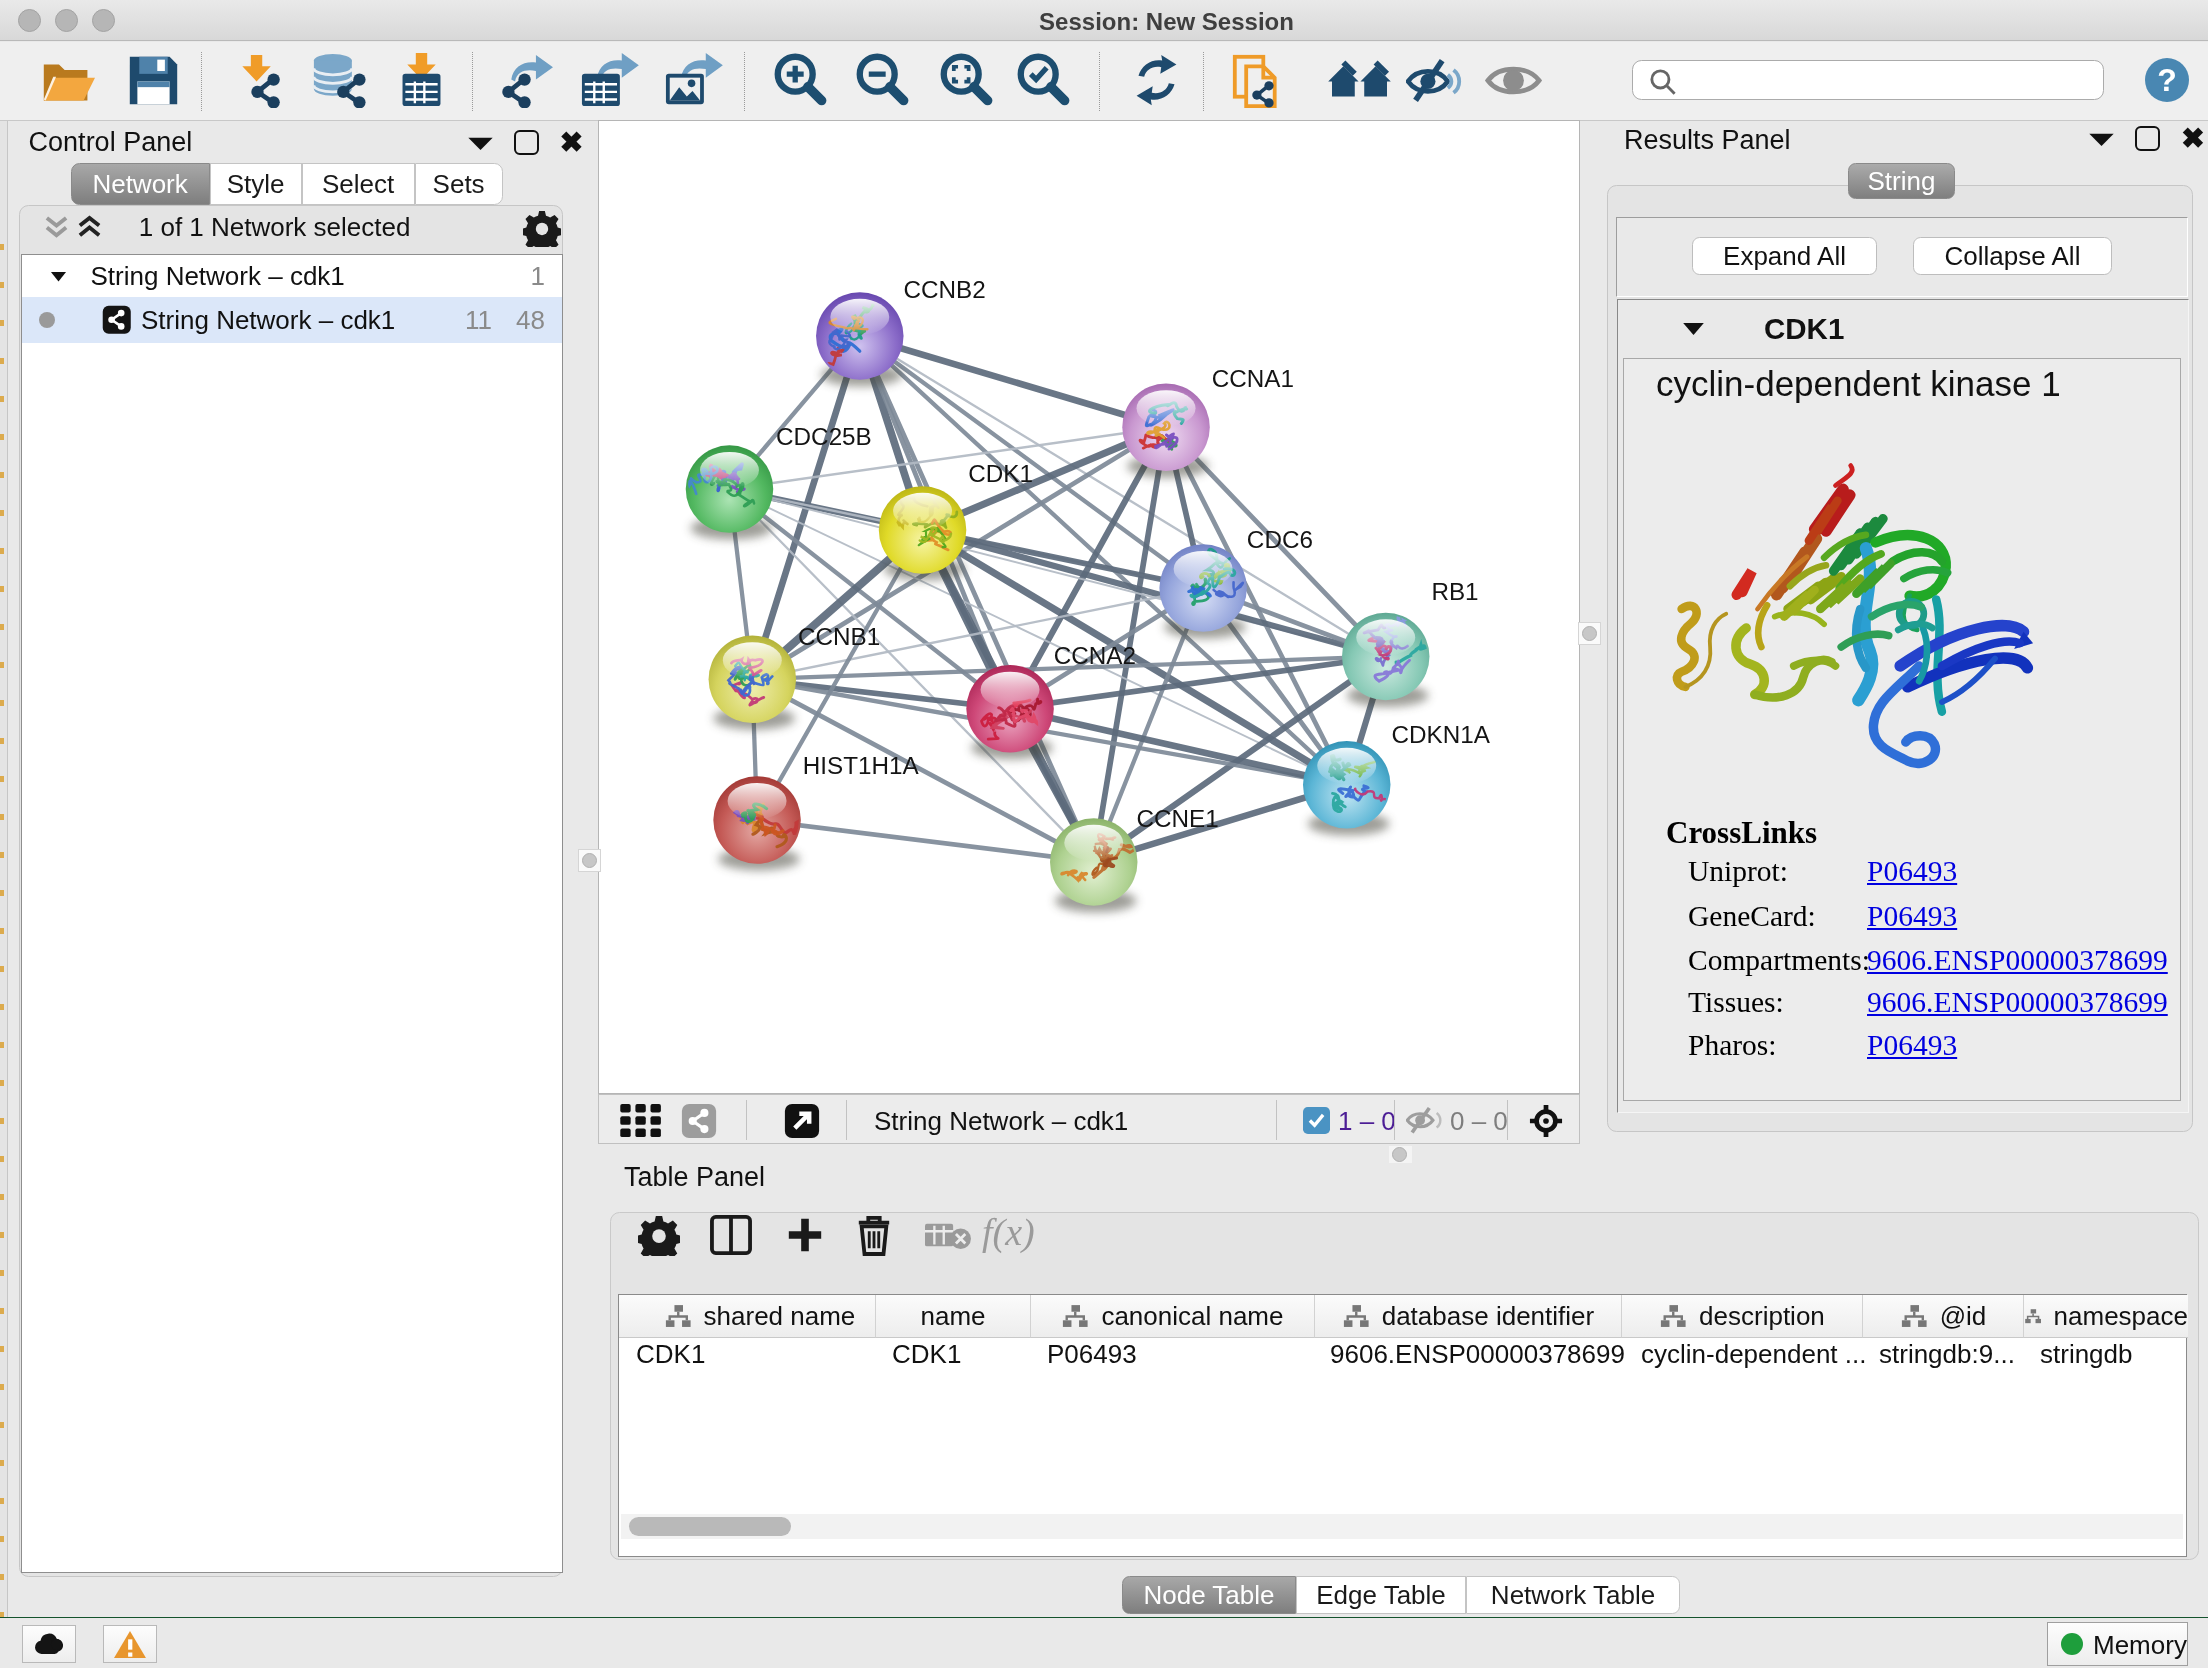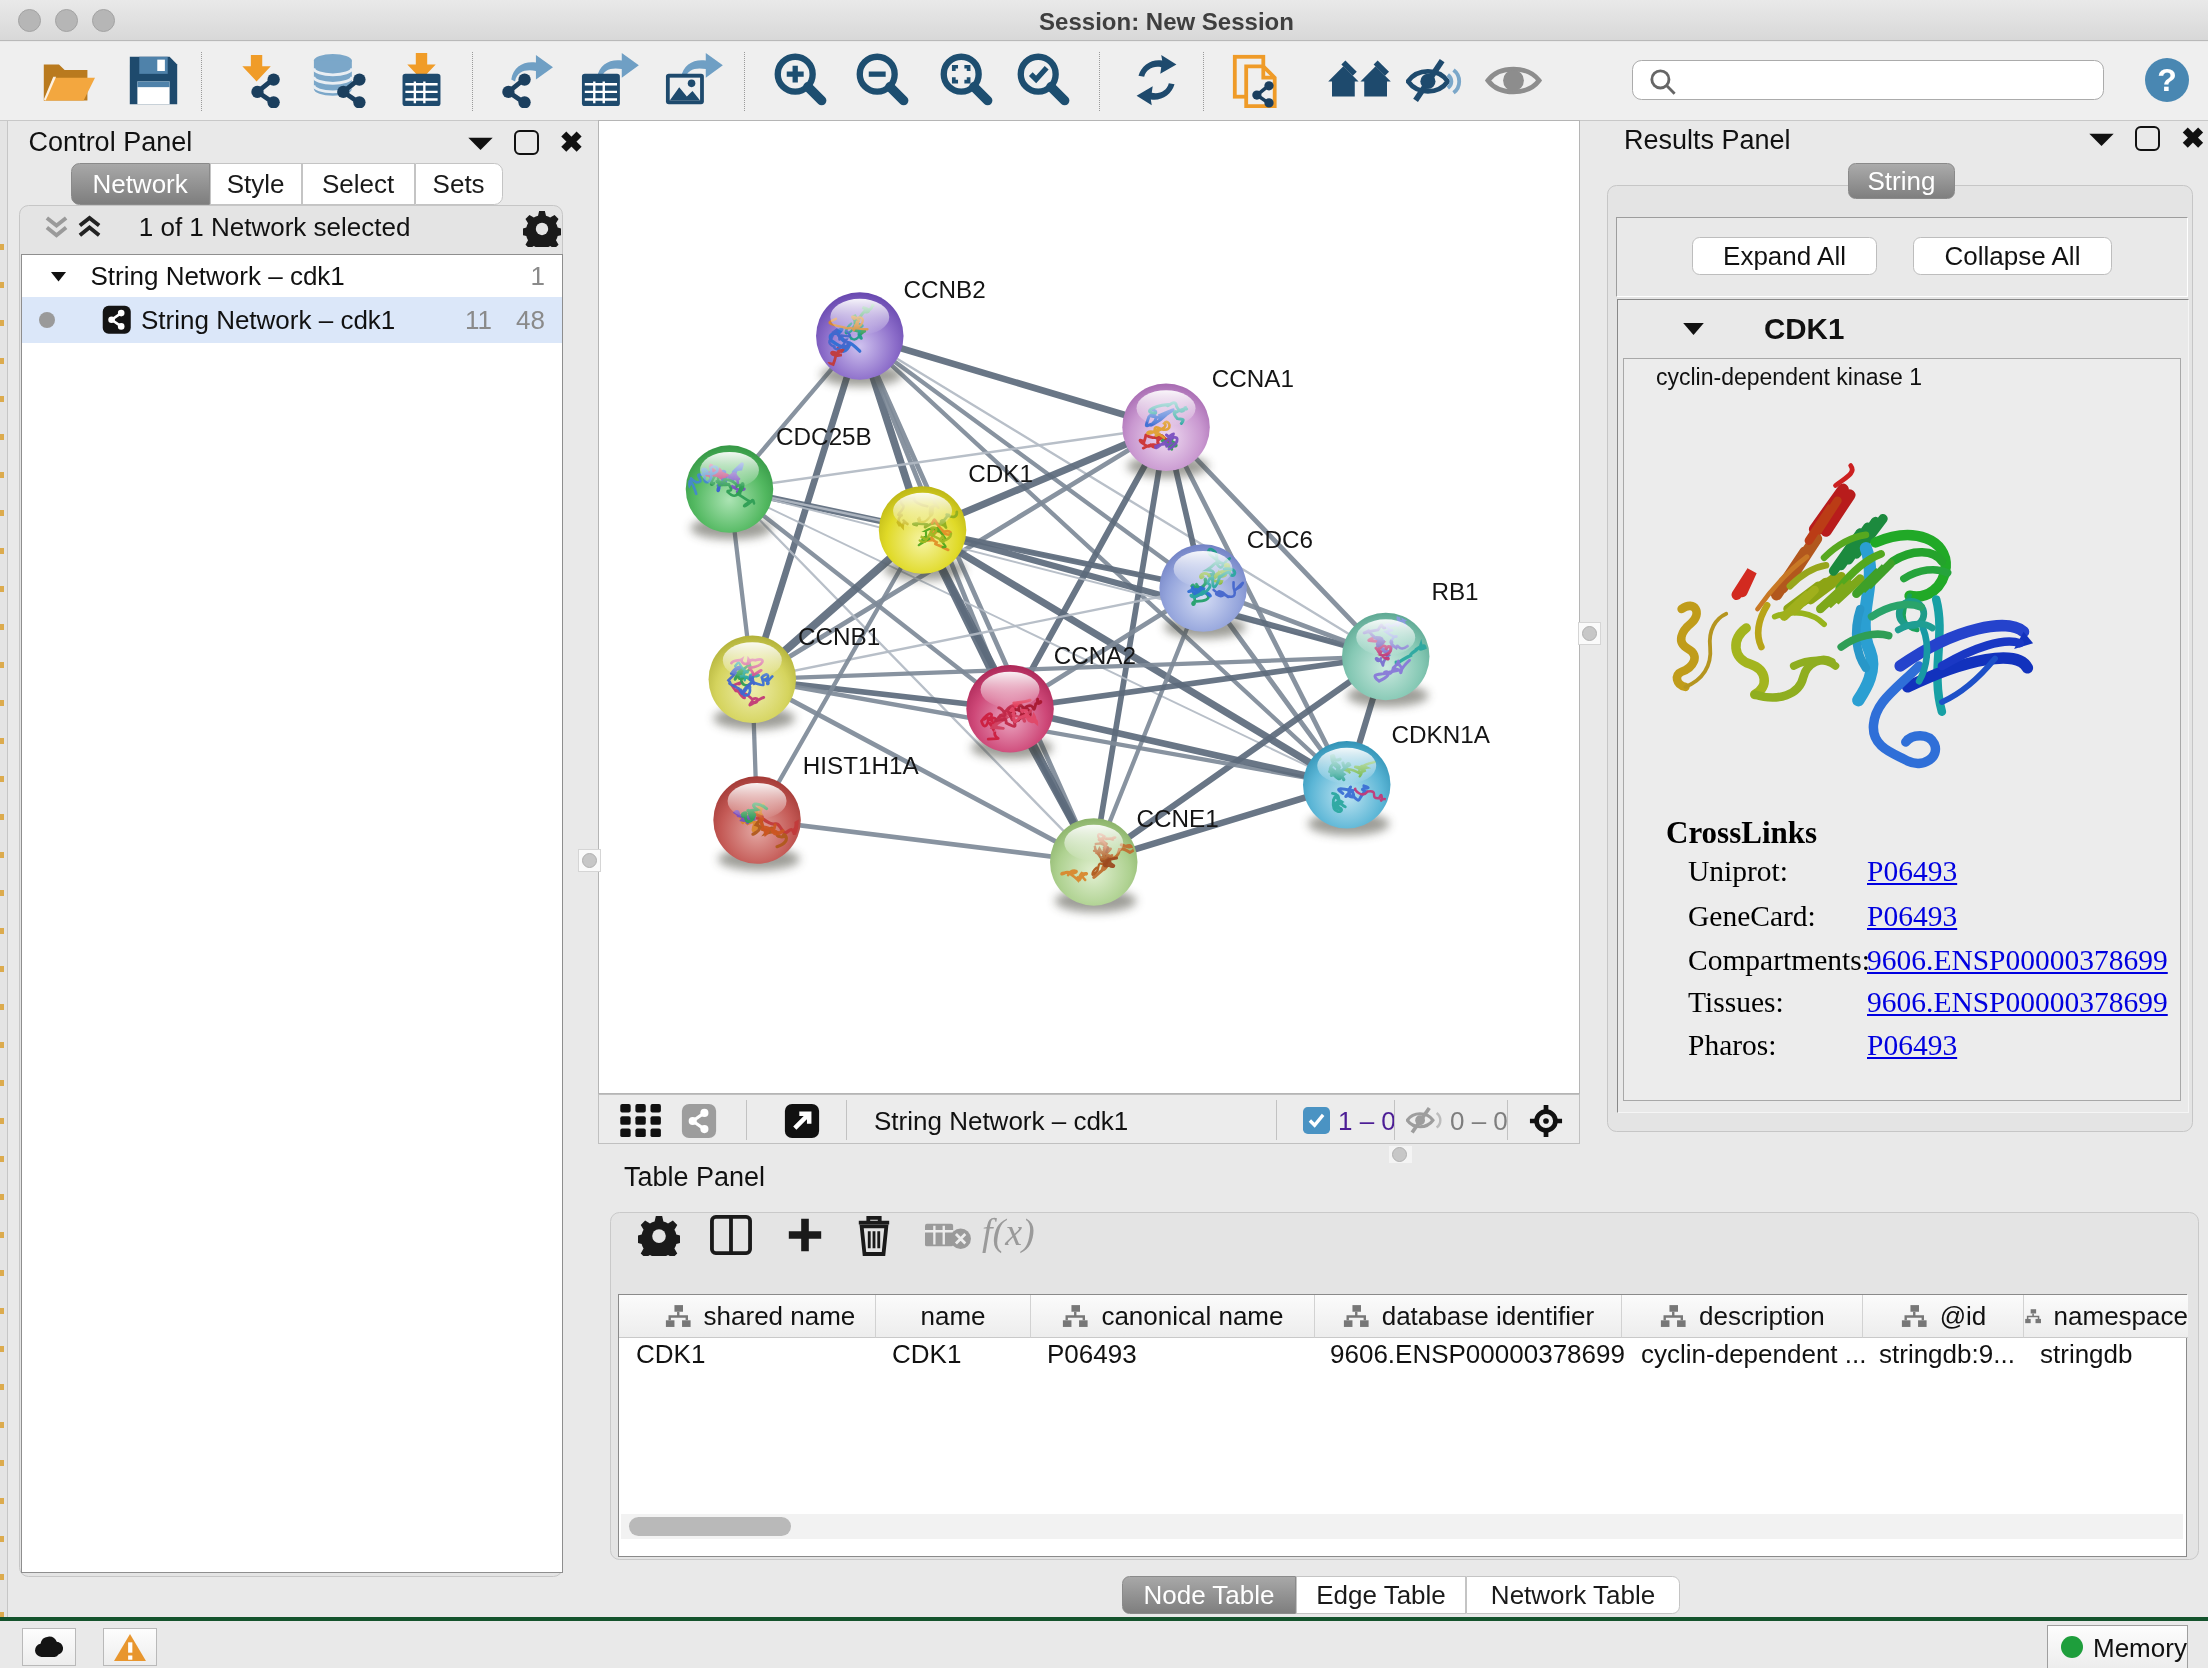--- a/index.html
+++ b/index.html
@@ -52,21 +52,21 @@
   
   #rp-box { position:absolute; left:1607px; top:185px; width:586px; height:947px;
     background:#e4e4e4; border:1px solid #c6c6c6; border-radius:9.5px; }
 
   
   #tp-box { position:absolute; left:610px; top:1212px; width:1589px; height:348px;
     background:#e4e4e4; border:1px solid #c9c9c9; border-radius:9.5px; }
 
   
   #statusbar { position:absolute; left:0; top:1617px; width:2208px; height:51px;
-    background:#e9e9e9; border-top:4px solid #14532d; }
+    background:#e9e9e9; border-top:1px solid #14532d; }
 
   .xrow { position:absolute; left:1688px; width:495px; font-family:"Liberation Serif", serif;
     font-size:29.5px; color:#000; }
   .xrow .xl { display:inline-block; }
   .xrow .xv { position:absolute; left:179px; color:#0000e0; text-decoration:underline; }
 
   
   #tbl { position:absolute; left:618px; top:1294px; width:1569px; height:263px;
     background:#fff; border:1.9px solid #8a8a8a; }
   .th { position:absolute; top:0; height:43px; background:linear-gradient(#fbfbfb,#ededed);
@@ -655,21 +655,21 @@
   <div class="abs" style="left:1616px;top:217px;width:572px;height:80px;background:#e9e9e9;border:1.9px solid #9d9d9d;border-right-color:#fff;border-bottom-color:#fff;"></div>
   <div class="abs" style="left:1692px;top:237px;width:185px;height:38px;background:#fff;border:1px solid #bdbdbd;border-radius:7.6px;font-size:26px;color:#111;text-align:center;line-height:36px;">Expand All</div>
   <div class="abs" style="left:1913px;top:237px;width:199px;height:38px;background:#fff;border:1px solid #bdbdbd;border-radius:7.6px;font-size:26px;color:#111;text-align:center;line-height:36px;">Collapse All</div>
 
   <div class="abs" style="left:1617px;top:299px;width:572px;height:814px;background:#e9e9e9;border:1.9px solid #888;border-right-color:#f5f5f5;border-bottom-color:#f5f5f5;"></div>
   <svg class="abs" style="left:1682px;top:321px;" width="23" height="15" viewBox="0 0 24 16">
       <polygon points="1,2 23,2 12,15" fill="#111"></polygon>
     </svg>
   <div class="abs" style="left:1764px;top:312px;font-size:29.5px;font-weight:bold;color:#111;">CDK1</div>
   <div class="abs" style="left:1623px;top:358px;width:558px;height:743px;background:#ececec;border:1px solid #a8a8a8;"></div>
-  <div class="abs" style="left:1656px;top:364px;font-size:23px;color:#111;">cyclin-dependent kinase 1</div>
+  <div class="abs" style="left:1656px;top:364px;font-size:35px;color:#111;">cyclin-dependent kinase 1</div>
 
   <svg class="abs" style="left:1655px;top:438px;" width="399" height="342" viewBox="1740 460 420 360" fill="none" stroke-linecap="round">
 
     <path d="M1946,489 C1952,497 1940,502 1930,510" stroke="#cc2020" stroke-width="5"></path>
     <path d="M1908,556 L1938,514 L1918,548 L1945,520 L1920,558" stroke="#b81c1c" stroke-width="12" stroke-linejoin="round"></path>
 
     <path d="M1868,625 L1898,580 L1874,618 L1905,572 L1880,612 L1910,566" stroke="#b2571d" stroke-width="12" stroke-linejoin="round"></path>
     <path d="M1826,625 L1842,600 L1832,622" stroke="#d22a20" stroke-width="11"></path>
     <path d="M1848,640 C1862,620 1880,600 1900,585" stroke="#c87825" stroke-width="5"></path>
 

